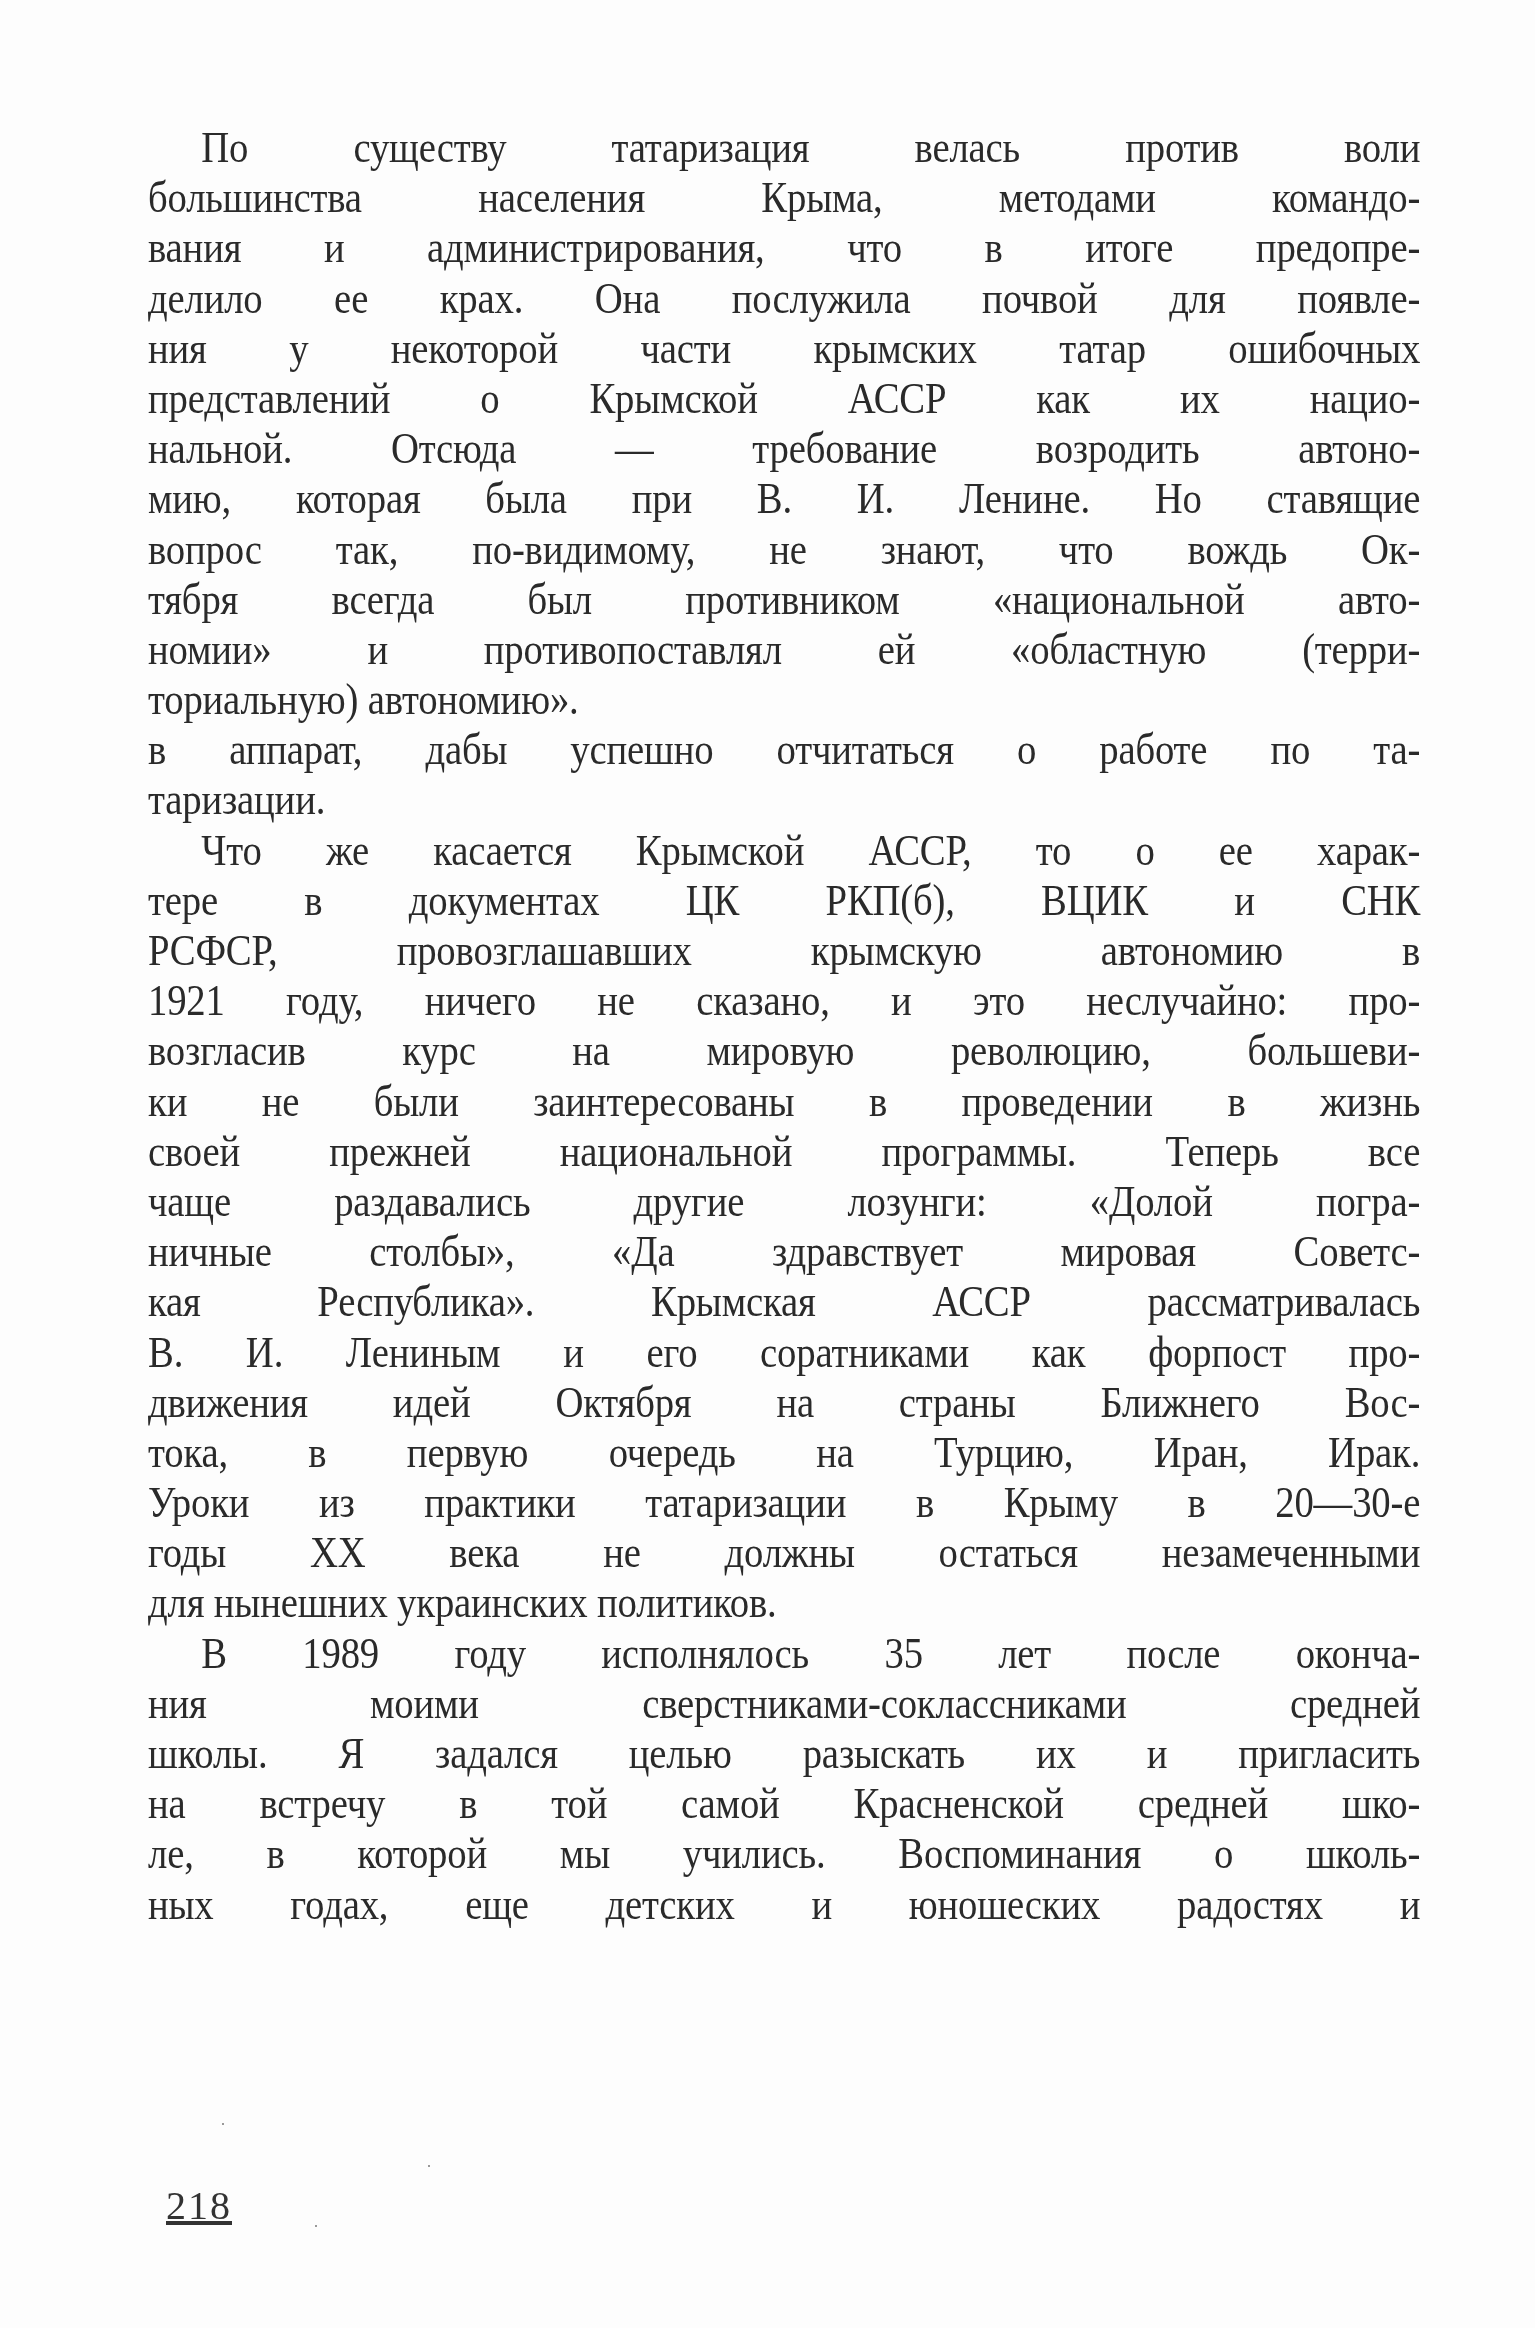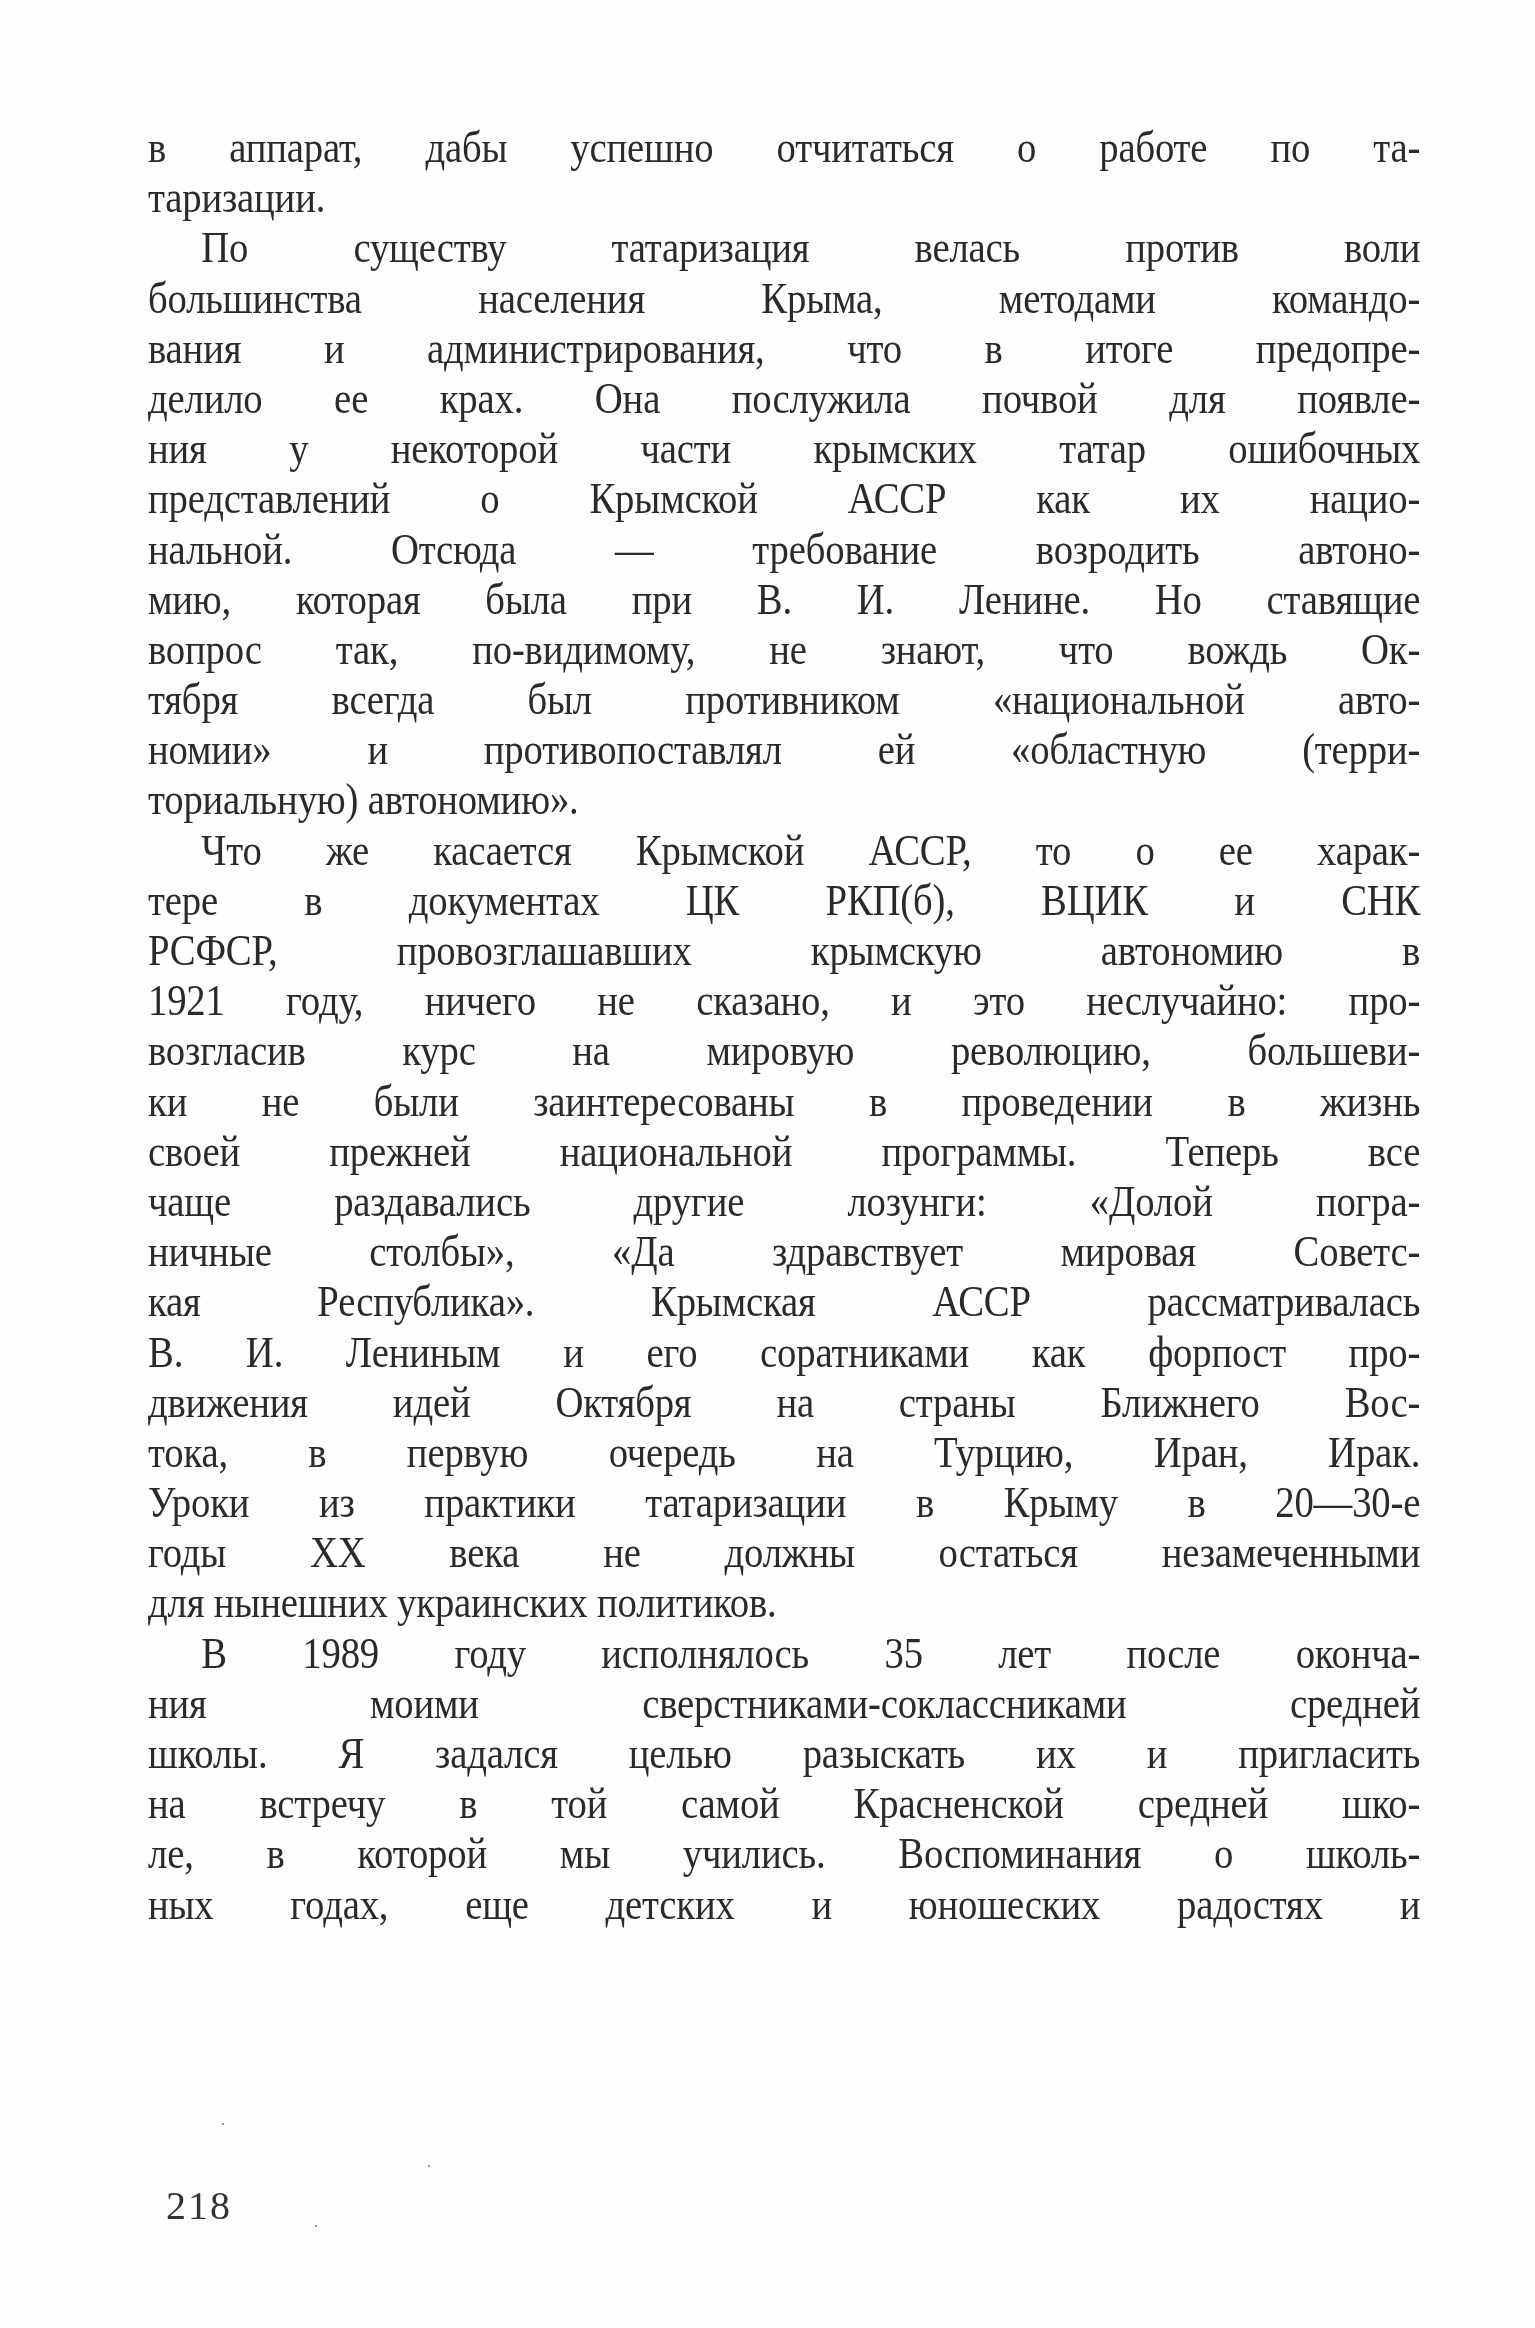--- a/index.html
+++ b/index.html
@@ -33,49 +33,50 @@
     }
     .line.last { text-align-last: left; }
     .line.indent { padding-left: 62px; box-sizing: border-box; }
     .page-number {
       position: absolute;
       left: 166px;
       top: 2182px;
       font-size: 40px;
       letter-spacing: 2px;
       color: #333;
+      text-decoration: underline;
     }
     .speck {
       position: absolute;
       width: 2px; height: 2px;
       background: #777;
       border-radius: 1px;
     }
   </style>
 </head>
 <body>
 
 <div class="page" id="page-body">
     <div>
-      <span class="line">в аппарат, дабы успешно отчитаться о работе по та-</span>
-      <span class="line last">таризации.</span>
-    </div>
-    <div>
       <span class="line indent">По существу татаризация велась против воли</span>
       <span class="line">большинства населения Крыма, методами командо-</span>
       <span class="line">вания и администрирования, что в итоге предопре-</span>
       <span class="line">делило ее крах. Она послужила почвой для появле-</span>
       <span class="line">ния у некоторой части крымских татар ошибочных</span>
       <span class="line">представлений о Крымской АССР как их нацио-</span>
       <span class="line">нальной. Отсюда — требование возродить автоно-</span>
       <span class="line">мию, которая была при В. И. Ленине. Но ставящие</span>
       <span class="line">вопрос так, по-видимому, не знают, что вождь Ок-</span>
       <span class="line">тября всегда был противником «национальной авто-</span>
       <span class="line">номии» и противопоставлял ей «областную (терри-</span>
       <span class="line last">ториальную) автономию».</span>
+    </div>
+    <div>
+      <span class="line">в аппарат, дабы успешно отчитаться о работе по та-</span>
+      <span class="line last">таризации.</span>
     </div>
     <div>
       <span class="line indent">Что же касается Крымской АССР, то о ее харак-</span>
       <span class="line">тере в документах ЦК РКП(б), ВЦИК и СНК</span>
       <span class="line">РСФСР, провозглашавших крымскую автономию в</span>
       <span class="line">1921 году, ничего не сказано, и это неслучайно: про-</span>
       <span class="line">возгласив курс на мировую революцию, большеви-</span>
       <span class="line">ки не были заинтересованы в проведении в жизнь</span>
       <span class="line">своей прежней национальной программы. Теперь все</span>
       <span class="line">чаще раздавались другие лозунги: «Долой погра-</span>

